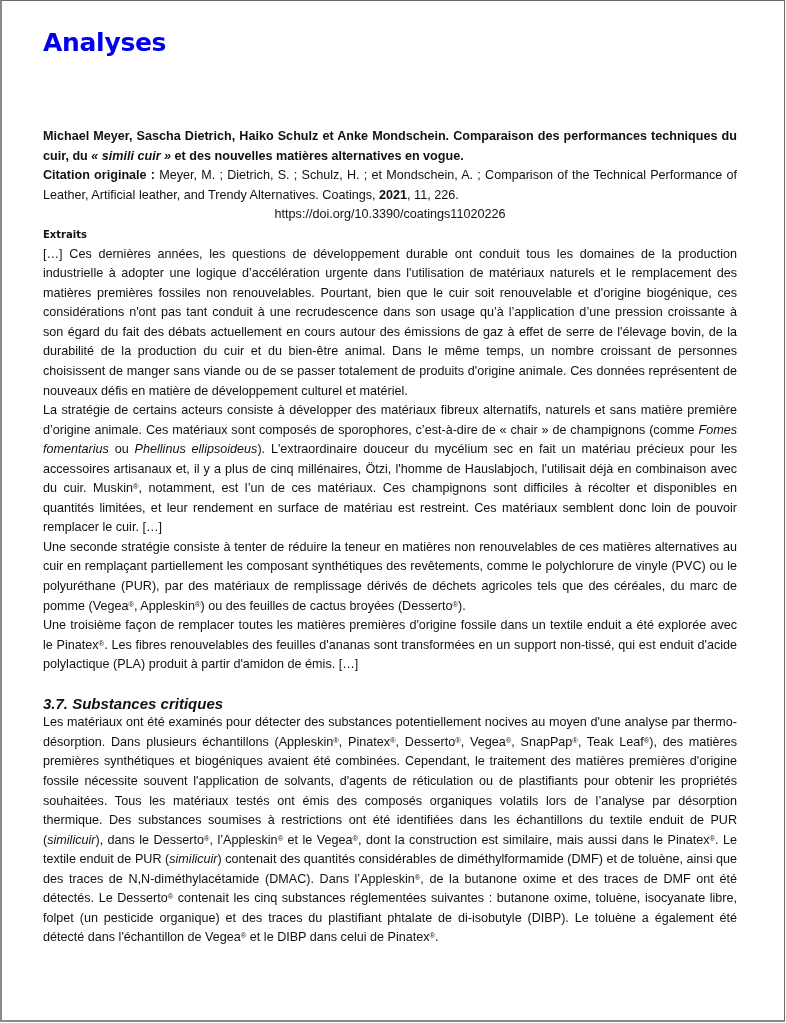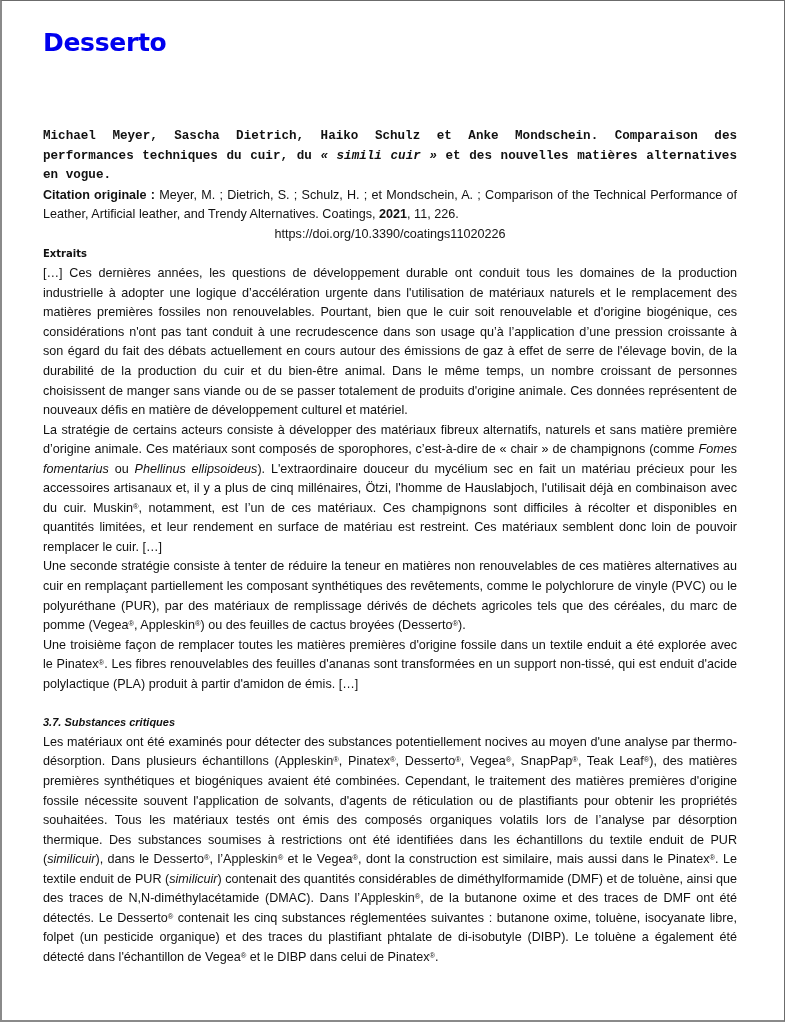--- a/index.html
+++ b/index.html
@@ -24,39 +24,39 @@
   }
   .content {
     position: absolute; left: 41px; top: 126px; width: 694px;
     font-family: "Liberation Sans", sans-serif;
     font-size: 12.6px;
     line-height: 19.55px;
     color: #111;
     text-align: justify;
   }
   .content p { margin: 0; }
-  .ref-title { font-weight: bold; font-family: Liberation Mono, monospace; }
+  .ref-title { font-weight: bold; }
   .citation { }
   .heading {
     font-family: "DejaVu Sans", sans-serif;
     font-weight: bold; font-size: 10px; line-height: 20px; margin: 0;
     text-align: left;
   }
   .sub-heading {
-    font-weight: bold; font-style: italic; font-size: 11px;
+    font-weight: bold; font-style: italic; font-size: 15px;
     margin: 0; margin-top: 19px; text-align: left;
   }
   .doi { text-align: center; }
   sup.reg { font-size: 0.6em; vertical-align: 0.45em; line-height: 0; }
 </style>
 </head>
 <body>
 
 <div class="page">
-  <h1 class="title" style="color: rgb(0, 0, 238);">Desserto</h1>
+  <h1 class="title" style="color: rgb(0, 0, 238);">Analyses</h1>
 
   <div class="content">
 
     <p class="ref-title"><span>Michael Meyer, Sascha Dietrich, Haiko Schulz et Anke Mondschein.</span><span> Comparaison des performances techniques du cuir, du </span><em>« simili cuir »</em><span> et des nouvelles matières alternatives en vogue.</span></p>
 
     <p class="citation"><b>Citation originale :</b><span> Meyer, M. ; Dietrich, S. ; Schulz, H. ; et Mondschein, A. ; Comparison of the Technical Performance of Leather, Artificial leather, and Trendy Alternatives. Coatings, </span><b>2021</b><span>, 11, 226.</span></p>
 
     <p class="doi">https://doi.org/10.3390/coatings11020226</p>
 
     <h2 class="heading">Extraits</h2>

